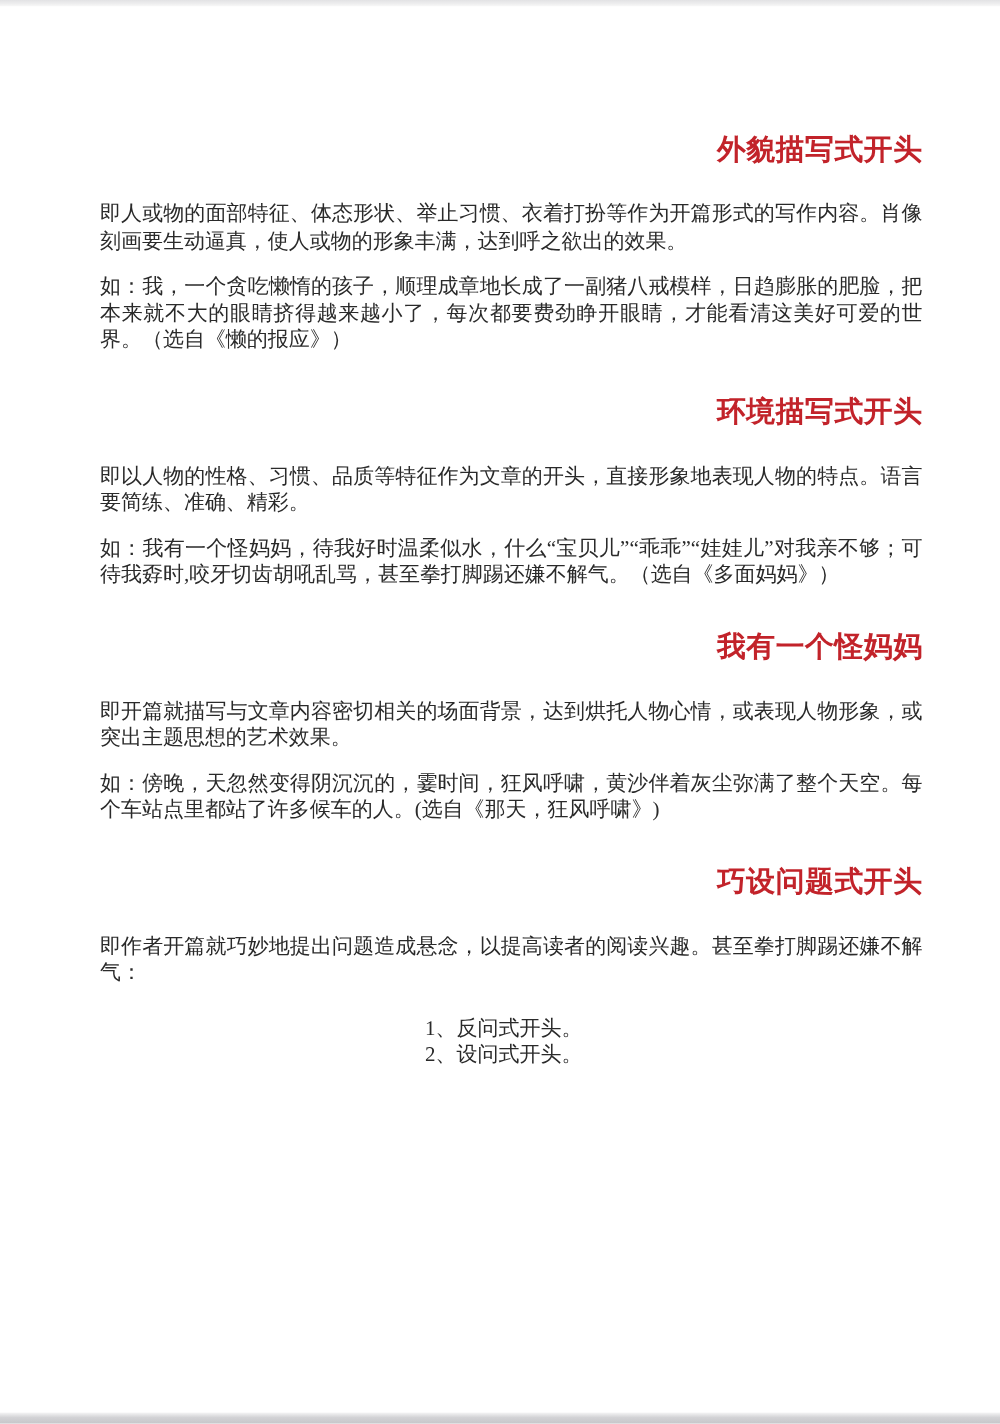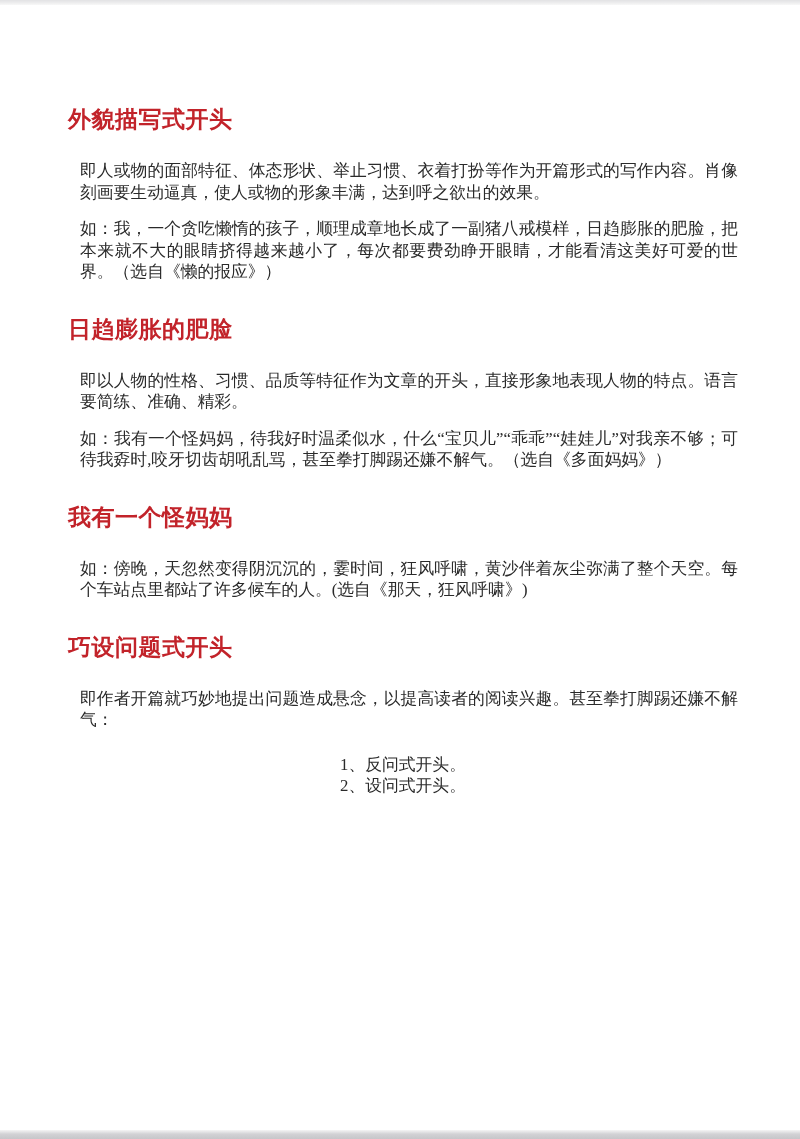--- a/index.html
+++ b/index.html
@@ -30,21 +30,21 @@
     background: linear-gradient(180deg, #f5f5f5 0%, #d2d2d5 45%, #c6c6c9 100%);
   }
   .doc {
     padding: 105px 62px 0 68px;
   }
   .section-title {
     font-family: "Liberation Sans", "DejaVu Sans", sans-serif;
     font-size: 23px;
     line-height: 28px;
     font-weight: bold;
-    text-align: left;
+    text-align: right;
     color: var(--accent, #c2232a);
     margin: 32px 0 27px 0;
     letter-spacing: 0.5px;
   }
   .section:first-child .section-title {
     margin-top: 0;
   }
   .para {
     font-size: 16.8px;
     line-height: 21.5px;
@@ -69,28 +69,29 @@
 
 <main class="doc">
 
   <section class="section">
     <h2 class="section-title">外貌描写式开头</h2>
     <p class="para">即人或物的面部特征、体态形状、举止习惯、衣着打扮等作为开篇形式的写作内容。肖像刻画要生动逼真，使人或物的形象丰满，达到呼之欲出的效果。</p>
     <p class="para">如：我，一个贪吃懒惰的孩子，顺理成章地长成了一副猪八戒模样，日趋膨胀的肥脸，把本来就不大的眼睛挤得越来越小了，每次都要费劲睁开眼睛，才能看清这美好可爱的世界。（选自《懒的报应》）</p>
   </section>
 
   <section class="section">
-    <h2 class="section-title">日趋膨胀的肥脸</h2>
+    <h2 class="section-title">环境描写式开头</h2>
     <p class="para">即以人物的性格、习惯、品质等特征作为文章的开头，直接形象地表现人物的特点。语言要简练、准确、精彩。</p>
     <p class="para">如：我有一个怪妈妈，待我好时温柔似水，什么“宝贝儿”“乖乖”“娃娃儿”对我亲不够；可待我孬时,咬牙切齿胡吼乱骂，甚至拳打脚踢还嫌不解气。（选自《多面妈妈》）</p>
   </section>
 
 
   <section class="section">
     <h2 class="section-title">我有一个怪妈妈</h2>
+    <p class="para">即开篇就描写与文章内容密切相关的场面背景，达到烘托人物心情，或表现人物形象，或突出主题思想的艺术效果。</p>
     <p class="para">如：傍晚，天忽然变得阴沉沉的，霎时间，狂风呼啸，黄沙伴着灰尘弥满了整个天空。每个车站点里都站了许多候车的人。(选自《那天，狂风呼啸》)</p>
   </section>
 
   <section class="section">
     <h2 class="section-title">巧设问题式开头</h2>
     <p class="para">即作者开篇就巧妙地提出问题造成悬念，以提高读者的阅读兴趣。甚至拳打脚踢还嫌不解气：</p>
     <div class="list">
       <p class="list-line">1、反问式开头。</p>
       <p class="list-line">2、设问式开头。</p>
     </div>

